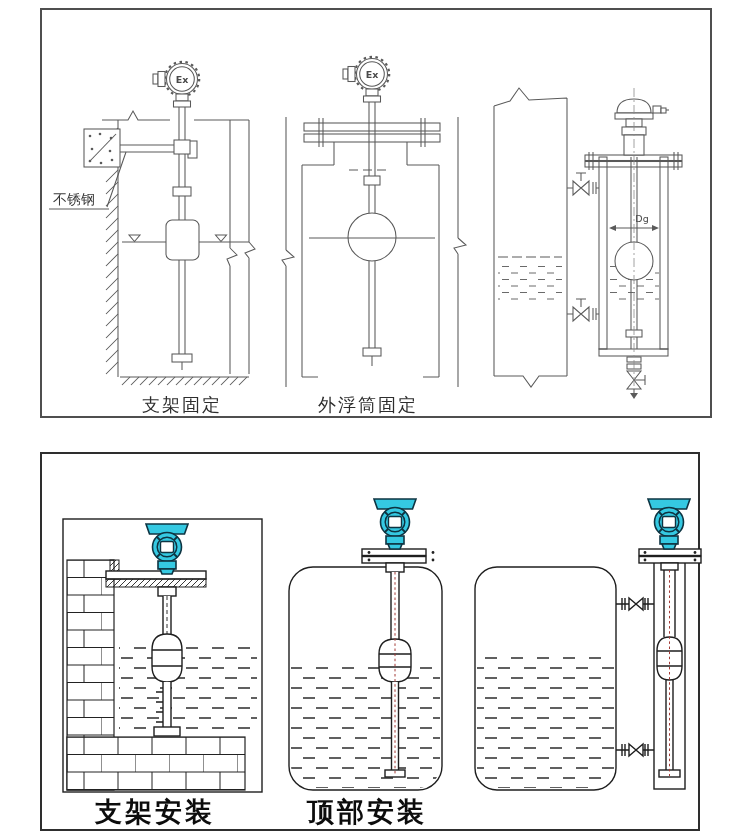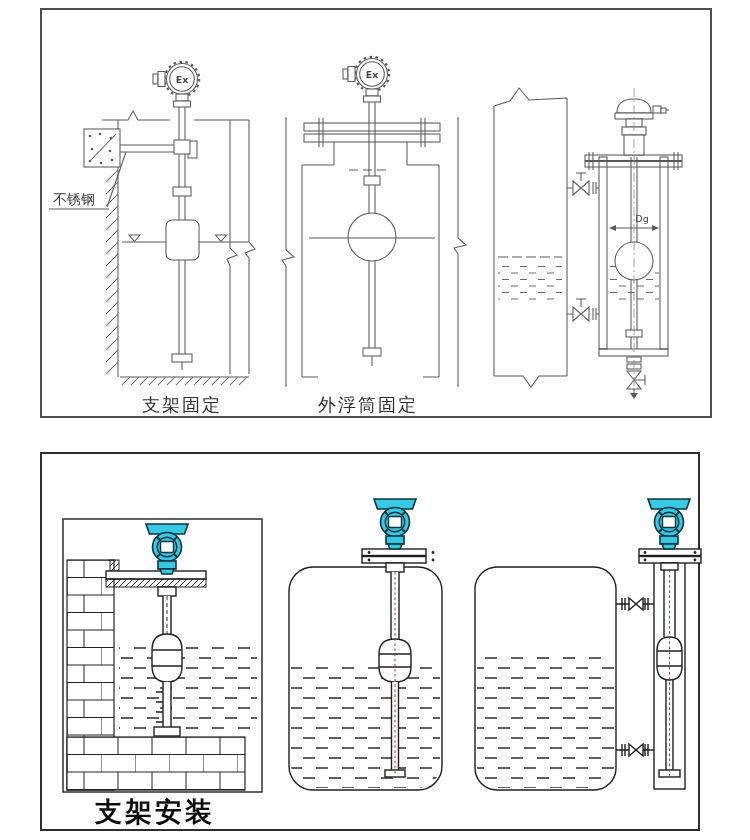--- a/index.html
+++ b/index.html
@@ -305,14 +305,15 @@
         <path class="b" d="M622 116 V183 M633 116 V183"></path>
         <path class="bf" d="M615 197 Q615 183 627.5 183 Q640 183 640 197 V212 Q640 226 627.5 226 Q615 226 615 212 Z"></path>
         <path class="b" d="M615 197 H640 M615 212 H640"></path>
         <path class="b" d="M624 226 V316 M631 226 V316"></path>
         <rect class="bf" x="617" y="316" width="21" height="7"></rect>
         <path class="rd" d="M627.5 116 V322"></path>
       </g>
     </svg>
 
     <div class="cap capB" style="left:113px">支架安装</div>
+    <div class="cap capB" style="left:325px">顶部安装</div>
   </section>
 </div>
 
 </body></html>

